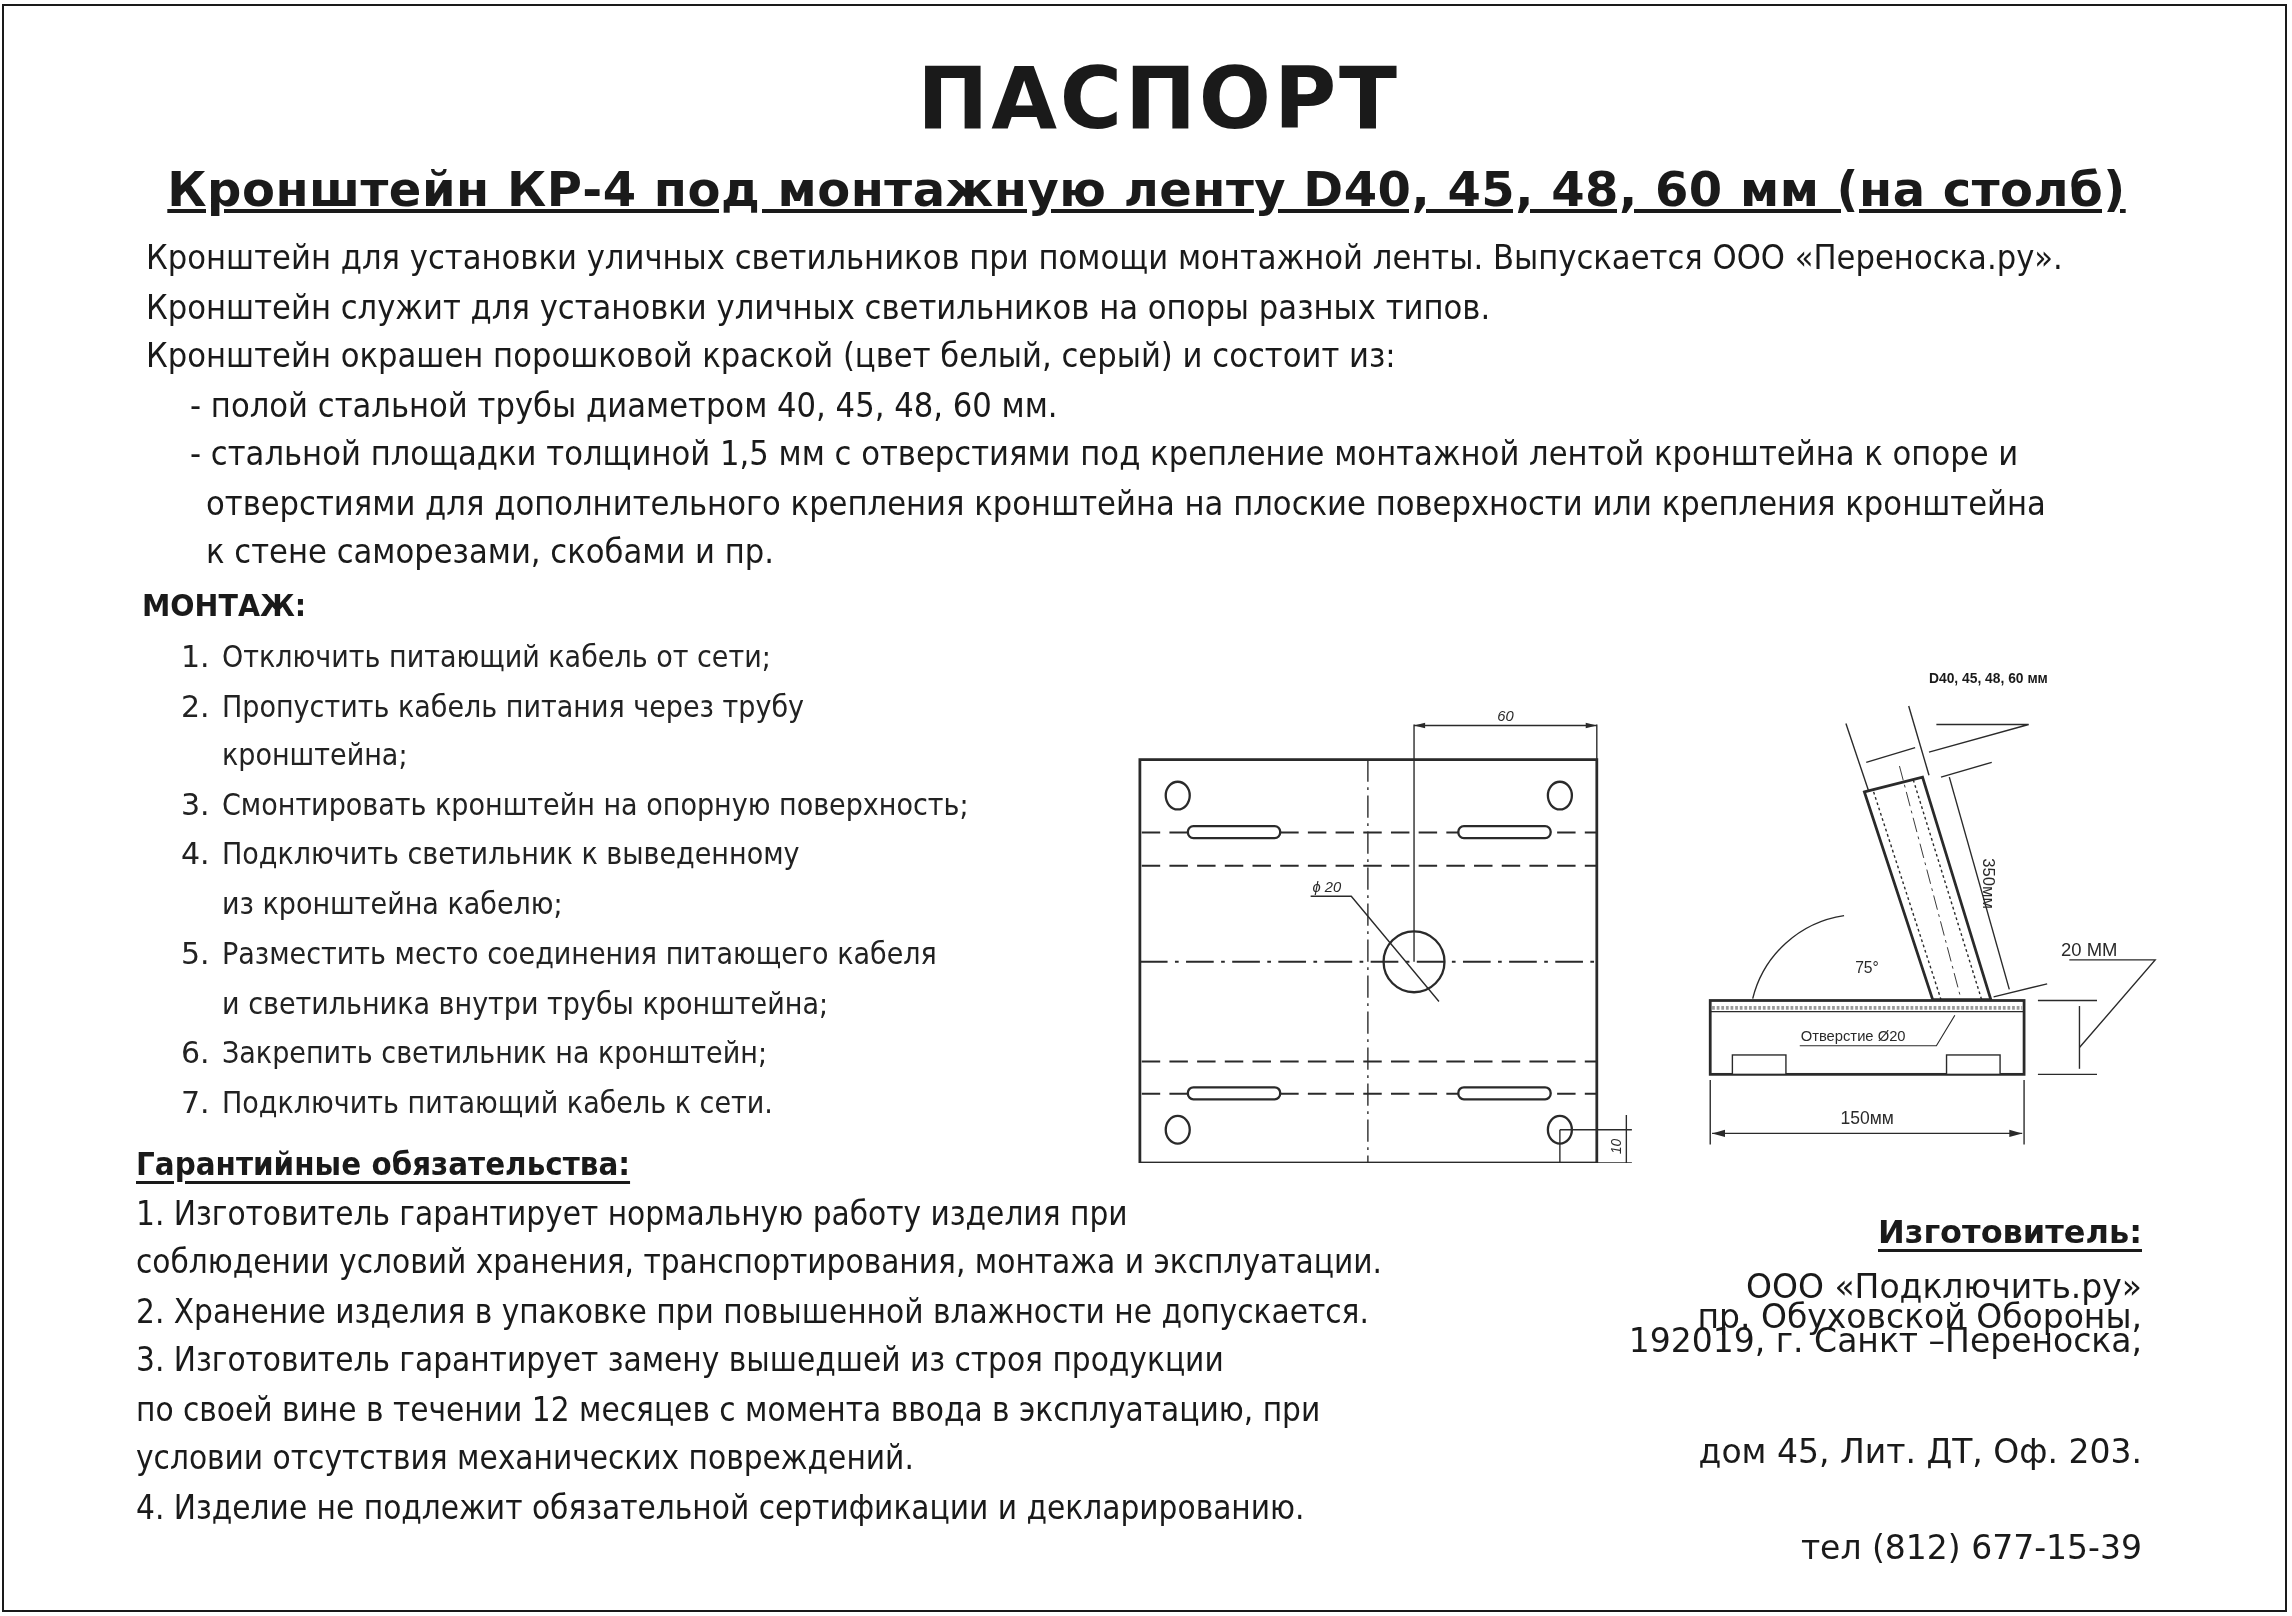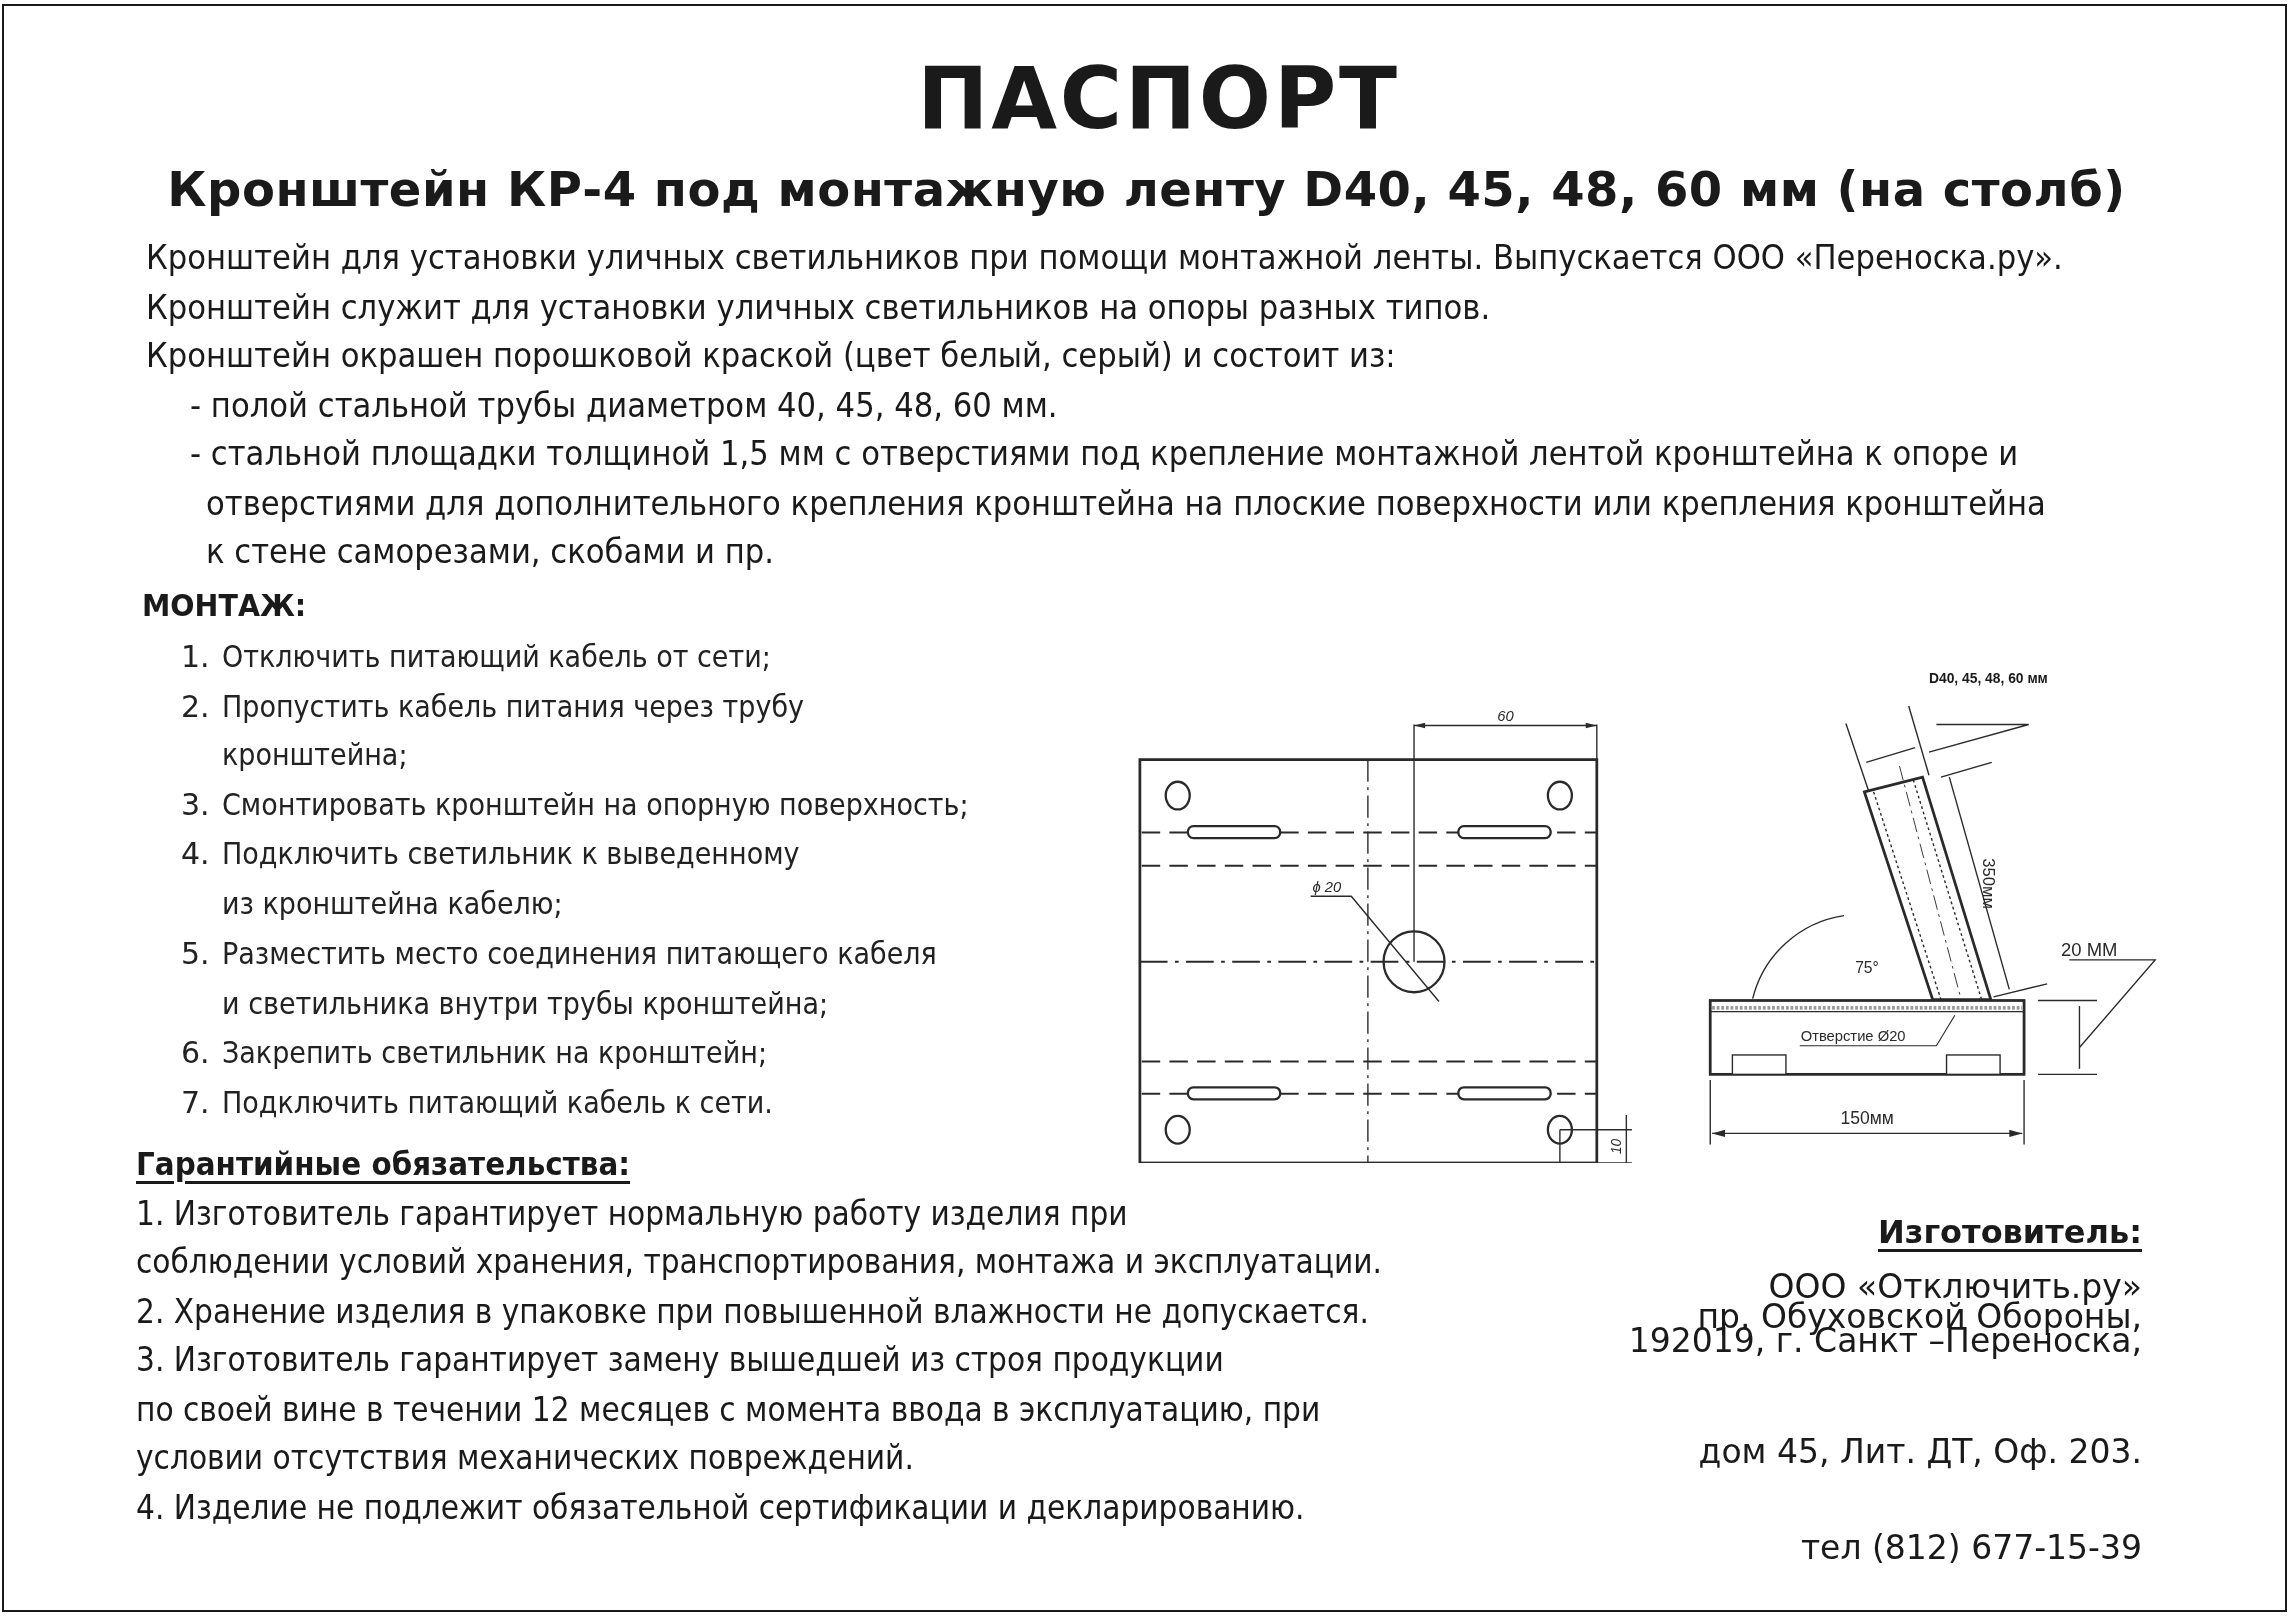--- a/index.html
+++ b/index.html
@@ -1,20 +1,20 @@
 <!DOCTYPE html>
 <html style="font-size:14.8px"><head>
 <meta charset="utf-8">
 <style>
   html, body { margin: 0; padding: 0; background: #ffffff; }
   body { width: 2293px; height: 1617px; position: relative; overflow: hidden; color: #1a1a1a; font-family: "DejaVu Sans", sans-serif; }
   .frame { position: absolute; left: 1.8px; top: 3.7px; width: 2285px; height: 1608px; border: 2.8px solid #1a1a1a; box-sizing: border-box; }
   .abs { position: absolute; white-space: nowrap; }
   .title { left: 0; width: 2293px; top: 48px; text-align: center; font-size: 85px; font-weight: bold; letter-spacing: 2.8px; line-height: 102px; padding-left: 12px; }
-  .subtitle { left: 0; width: 2293px; top: 159px; text-align: center; font-size: 48px; font-weight: bold; line-height: 61px; letter-spacing: 0.5px; }
+  .subtitle { left: 0; width: 2293px; top: 159px; text-align: center; font-size: 48px; font-weight: bold; line-height: 61px; letter-spacing: 0.5px; text-decoration: underline; }
   .body-line { font-size: 33px; line-height: 41px; transform: scaleX(0.93); transform-origin: left center; }
   .mont-head { font-size: 30px; font-weight: bold; line-height: 41px; transform: scaleX(0.95); transform-origin: left center; }
   .mont-num, .mont-text { font-size: 30px; line-height: 41px; color: #222; }
   .mont-text { transform: scaleX(0.9); transform-origin: left center; }
   .war-head { font-size: 32px; font-weight: bold; line-height: 41px; text-decoration: underline; text-decoration-thickness: 2.8px; text-underline-offset: 5.5px; transform: scaleX(0.92); transform-origin: left center; }
   .war-line { font-size: 33px; line-height: 41px; transform: scaleX(0.9); transform-origin: left center; }
   .mfr { right: 151px; text-align: right; font-size: 33px; line-height: 41px; }
   .mfr-head { right: 151px; text-align: right; font-size: 32px; font-weight: bold; line-height: 41px; text-decoration: underline; text-decoration-thickness: 2.8px; text-underline-offset: 5.5px; }
   svg text { font-family: "Liberation Sans", sans-serif; }
   .drawing { position: absolute; }
@@ -168,19 +168,19 @@
   <div class="abs war-line" style="left:136px; top:1241px;">соблюдении условий хранения, транспортирования, монтажа и эксплуатации.</div>
   <div class="abs war-line" style="left:136px; top:1291px;">2. Хранение изделия в упаковке при повышенной влажности не допускается.</div>
   <div class="abs war-line" style="left:136px; top:1339px;">3. Изготовитель гарантирует замену вышедшей из строя продукции</div>
   <div class="abs war-line" style="left:136px; top:1389px;">по своей вине в течении 12 месяцев с момента ввода в эксплуатацию, при</div>
   <div class="abs war-line" style="left:136px; top:1437px;">условии отсутствия механических повреждений.</div>
   <div class="abs war-line" style="left:136px; top:1487px;">4. Изделие не подлежит обязательной сертификации и декларированию.</div>
 </div>
 
 <div>
   <div class="abs mfr-head" style="top:1212px;">Изготовитель:</div>
-  <div class="abs mfr" style="top:1266px;">ООО «Отключить.ру»</div>
+  <div class="abs mfr" style="top:1266px;">ООО «Подключить.ру»</div>
   <div class="abs mfr" style="top:1320px;">192019, г. Санкт –Переноска,</div>
   <div class="abs mfr" style="top:1296px;">пр. Обуховской Обороны,</div>
   <div class="abs mfr" style="top:1431px;">дом 45, Лит. ДТ, Оф. 203.</div>
   <div class="abs mfr" style="top:1487px;margin-top:40px;">тел (812) 677-15-39</div>
 </div>
 
 
 </body></html>

